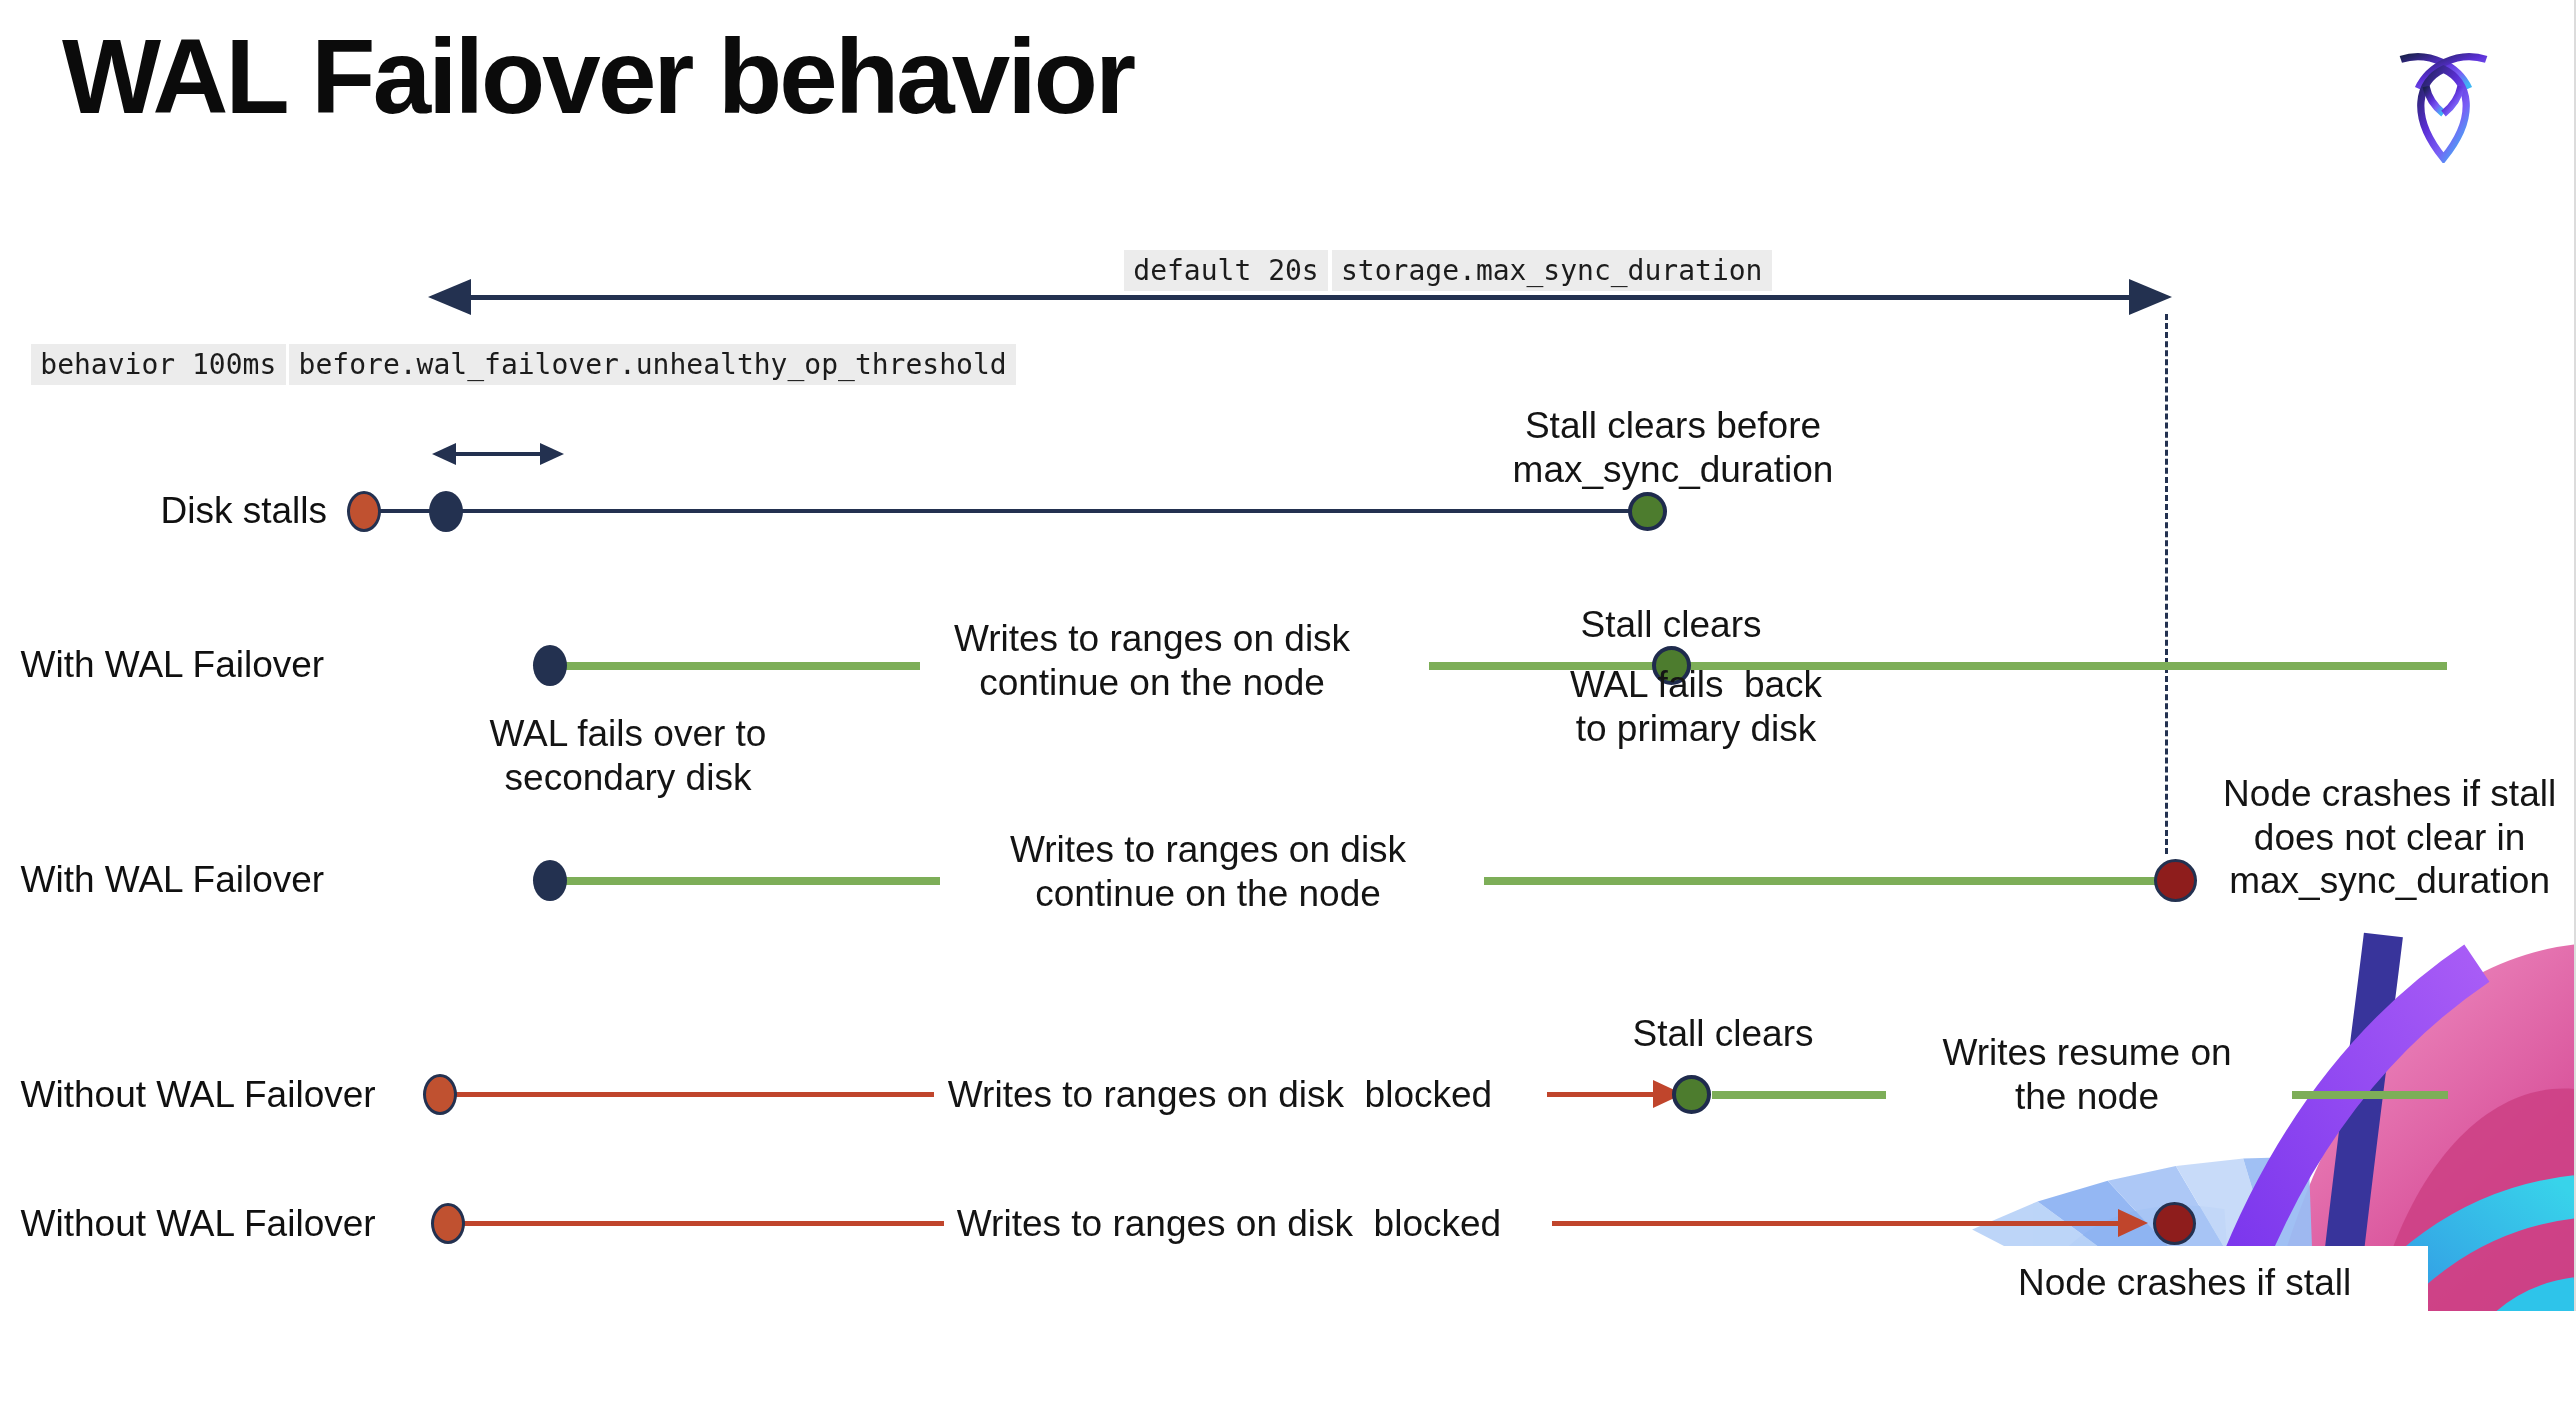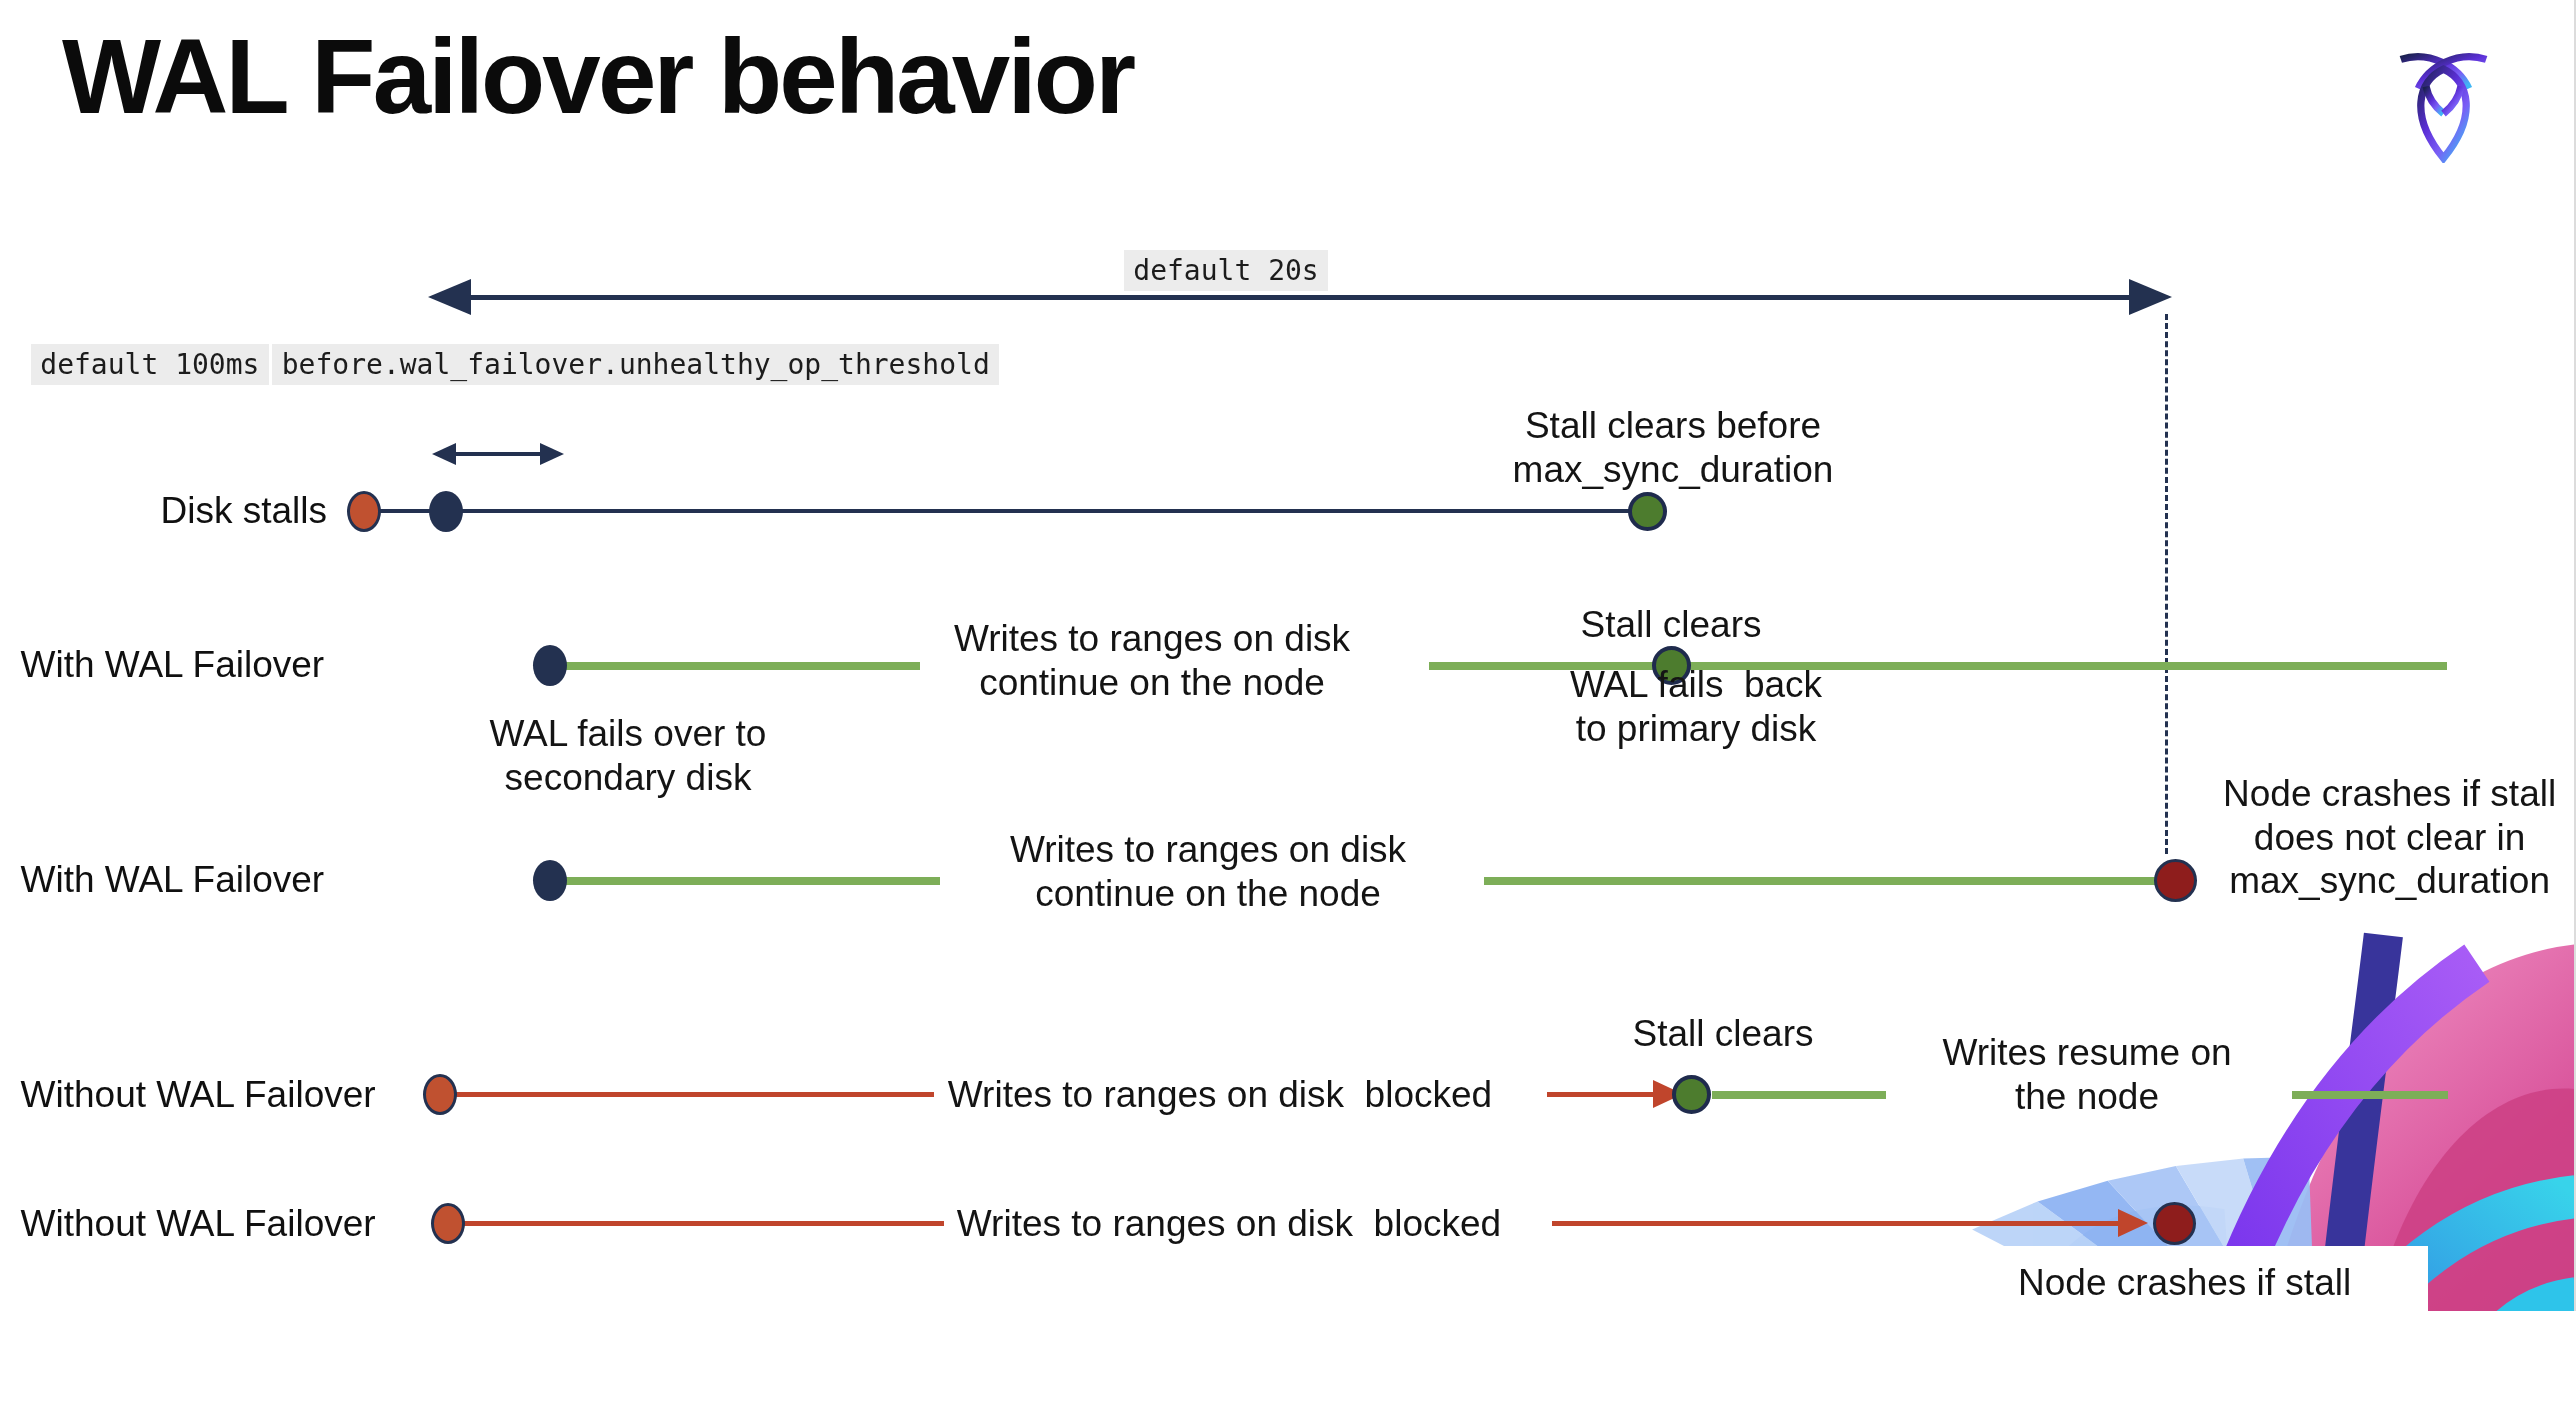--- a/index.html
+++ b/index.html
@@ -103,24 +103,25 @@
       <path d="M50,70 C40,62 34,52 32,42"></path>
       <path d="M50,70 C60,62 66,52 68,42"></path>
     </g>
   </svg>
 
   <div class="abs tri nl" style="left:428px;top:279px"></div>
   <div class="abs hline" style="left:467px;top:295px;width:1666px"></div>
   <div class="abs tri nr" style="left:2129px;top:279px"></div>
   <div class="abs cfg" style="left:1124px;top:250px">
     <span>default 20s</span>
+    <span>storage.max_sync_duration</span>
   </div>
 
   <div class="abs cfg" style="left:31px;top:344px">
-    <span>default 100ms</span>
+    <span>behavior 100ms</span>
     <span>before.wal_failover.unhealthy_op_threshold</span>
   </div>
   <div class="abs tri sl" style="left:432px;top:443px"></div>
   <div class="abs hline" style="left:452px;top:452px;width:92px;height:3.7px"></div>
   <div class="abs tri sr" style="left:540px;top:443px"></div>
 
   <div class="abs dashv" style="left:2165px;top:314px;height:540px"></div>
 
   <div class="abs rowlabel" style="left:140px;top:511px;width:187px;text-align:right">Disk stalls</div>
   <div class="abs hline" style="left:363px;top:509px;width:1285px;height:3.7px"></div>

